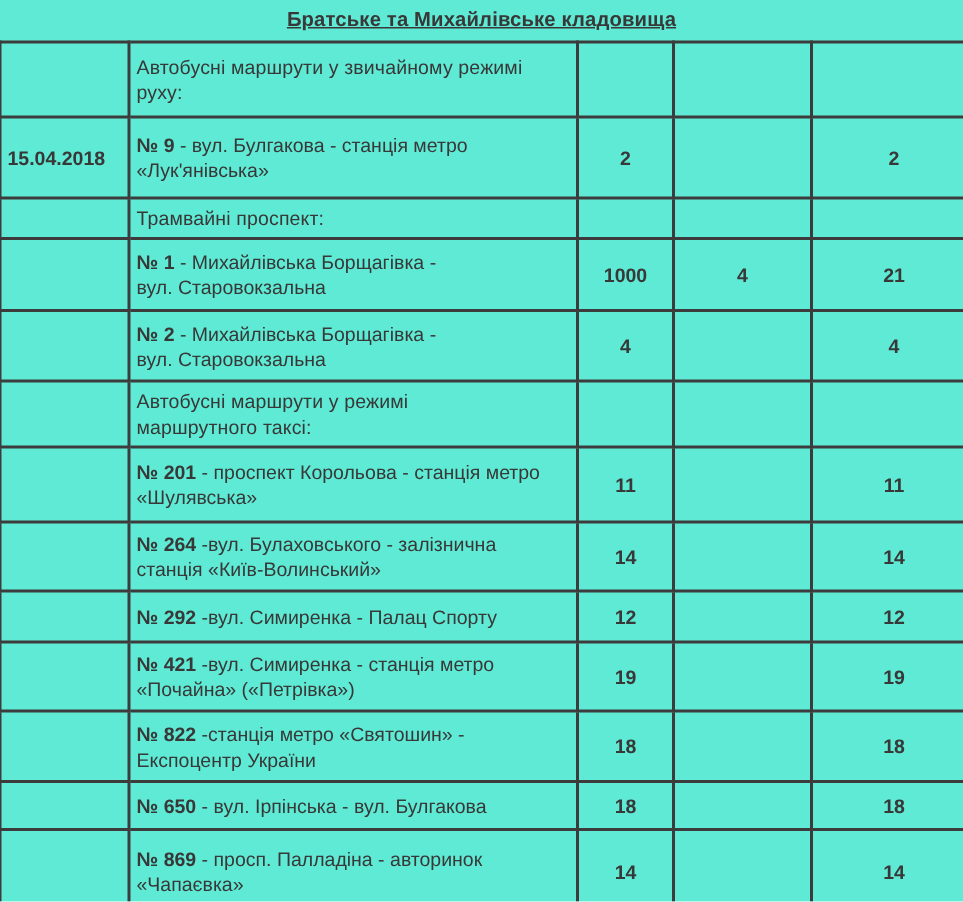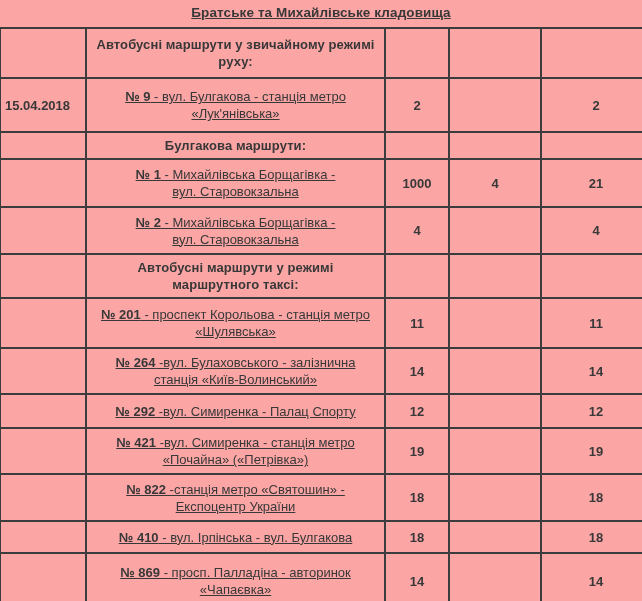--- a/index.html
+++ b/index.html
@@ -4,21 +4,21 @@
 <style>
   html, body {
     margin: 0;
     padding: 0;
     background: #ffffff;
   }
   .page {
     position: relative;
     width: 642px;
     height: 601px;
-    background: #fca5a5;
+    background: #5eead4;
     overflow: hidden;
     font-family: "Liberation Sans", "DejaVu Sans", sans-serif;
     color: #383838;
   }
   .title {
     position: absolute;
     top: 5px;
     left: 0;
     width: 642px;
     text-align: center;
@@ -46,30 +46,28 @@
     line-height: 17px;
     padding: 2px 4px;
     overflow: hidden;
   }
   td.date-cell {
     text-align: left;
     font-weight: bold;
     padding: 2px 1px;
   }
   td.route-cell {
-    text-align: center;
+    text-align: left;
     white-space: pre-line;
-    text-decoration: underline;
   }
   td.route-cell .route-number {
     font-weight: bold;
   }
   td.section-cell {
-    text-align: center;
-    font-weight: bold;
+    font-weight: normal;
     white-space: pre-line;
     letter-spacing: 0.1px;
   }
   td.num-cell {
     text-align: center;
     font-weight: bold;
   }
   
   tr.r1  { height: 50px; }
   tr.r2  { height: 54px; }
@@ -111,21 +109,21 @@
           <tr class="r2">
             <td class="date-cell">15.04.2018</td>
             <td class="route-cell"><span class="route-number">№ 9</span> - вул. Булгакова - станція метро
 «Лук'янівська»</td>
             <td class="num-cell">2</td>
             <td class="num-cell"></td>
             <td class="num-cell">2</td>
           </tr>
           <tr class="r3">
             <td class="date-cell"></td>
-            <td class="section-cell">Булгакова маршрути:</td>
+            <td class="section-cell">Трамвайні проспект:</td>
             <td class="num-cell"></td>
             <td class="num-cell"></td>
             <td class="num-cell"></td>
           </tr>
           <tr class="r4">
             <td class="date-cell"></td>
             <td class="route-cell"><span class="route-number">№ 1</span> - Михайлівська Борщагівка -
 вул. Старовокзальна</td>
             <td class="num-cell">1000</td>
             <td class="num-cell">4</td>
@@ -181,21 +179,21 @@
           <tr class="r11">
             <td class="date-cell"></td>
             <td class="route-cell"><span class="route-number">№ 822</span> -станція метро «Святошин» -
 Експоцентр України</td>
             <td class="num-cell">18</td>
             <td class="num-cell"></td>
             <td class="num-cell">18</td>
           </tr>
           <tr class="r12">
             <td class="date-cell"></td>
-            <td class="route-cell"><span class="route-number">№ 410</span> - вул. Ірпінська - вул. Булгакова</td>
+            <td class="route-cell"><span class="route-number">№ 650</span> - вул. Ірпінська - вул. Булгакова</td>
             <td class="num-cell">18</td>
             <td class="num-cell"></td>
             <td class="num-cell">18</td>
           </tr>
           <tr class="r13">
             <td class="date-cell"></td>
             <td class="route-cell"><span class="route-number">№ 869</span> - просп. Палладіна - авторинок
 «Чапаєвка»</td>
             <td class="num-cell">14</td>
             <td class="num-cell"></td>

